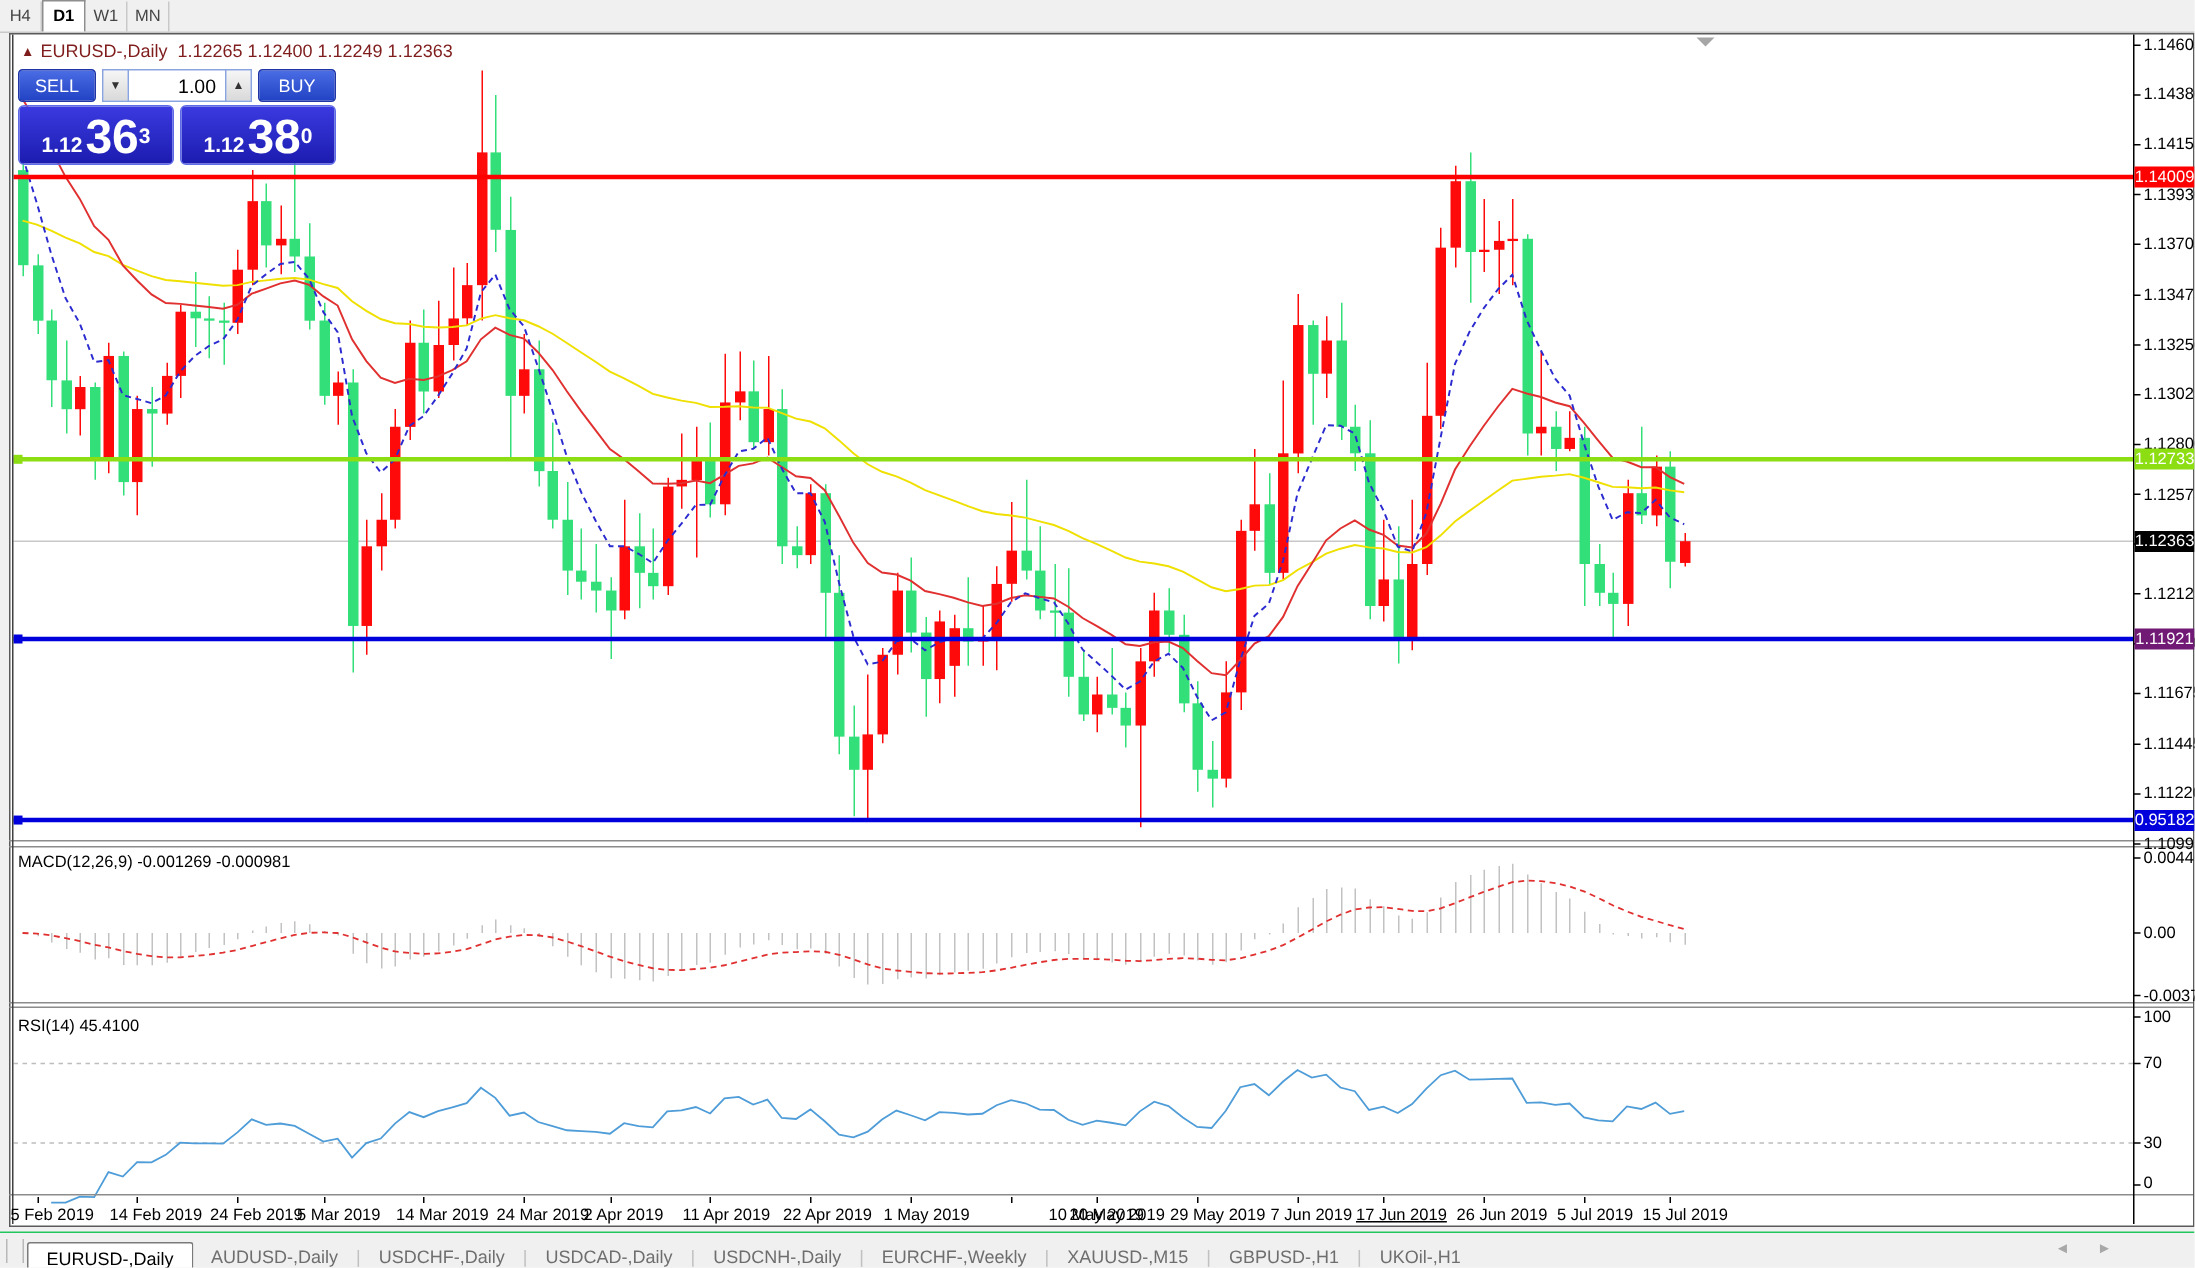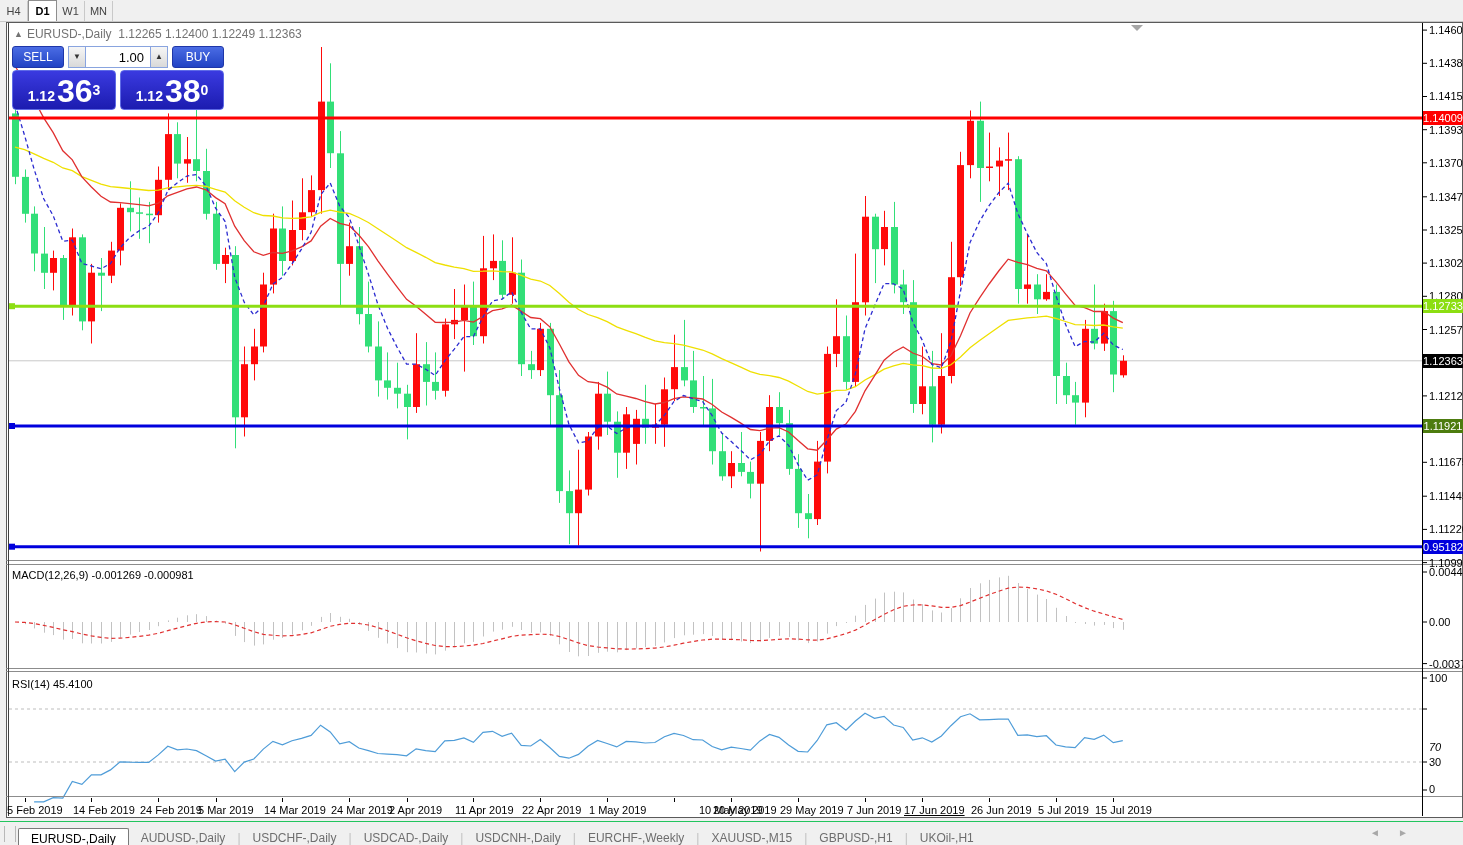--- a/index.html
+++ b/index.html
@@ -6,21 +6,21 @@
   body{width:1463px;height:845px;position:relative;background:#F0F0F0;
        font-family:"Liberation Sans",sans-serif;overflow:hidden;-webkit-font-smoothing:antialiased}
   #cv{position:absolute;left:0;top:0;z-index:1}
   .ov{position:absolute;z-index:2}
   
   #tfbar{left:0;top:0;width:1463px;height:21px;background:#F0F0F0;border-bottom:1px solid #C8C8C8}
   .tf-tab{display:inline-block;width:27px;height:20px;line-height:20px;text-align:center;
           font-size:11px;color:#444;border-right:1px solid #C9C9C9;cursor:default}
   .tf-tab.active{background:#FFF;border:1px solid #8E8E8E;border-bottom:none;color:#000;font-weight:bold;height:20px}
   
-  #hdr{left:14px;top:27px;font-size:12px;color:#737373;white-space:pre}
+  #hdr{left:14px;top:27px;font-size:12px;color:#7f1d1d;white-space:pre}
   #hdr .tri{font-size:9px;vertical-align:1px;margin-right:4px}
   
   #tp{left:12px;top:46px;width:212px;z-index:3}
   #tp .row1{display:flex;height:22px}
   .tbtn{width:52px;height:22px;line-height:21px;text-align:center;color:#FFF;font-size:12px;
         background:linear-gradient(#4A6CE4,#2243C4);border:1px solid #1E36A8;border-radius:3px;
         box-sizing:border-box;cursor:pointer}
   .spin{width:18px;height:22px;box-sizing:border-box;border:1px solid #89A4DF;background:linear-gradient(#F6F6F6,#D9D9D9);
         font-size:8px;color:#333;text-align:center;line-height:20px;cursor:pointer}
   .vol-input{width:64px;height:22px;box-sizing:border-box;border:1px solid #89A4DF;border-left:none;border-right:none;
@@ -637,29 +637,29 @@
     <div class="ptick" style="top: 390px;">1.12125</div>
     <div class="ptick" style="top: 423px;">1.11900</div>
     <div class="ptick" style="top: 456px;">1.11675</div>
     <div class="ptick" style="top: 490px;">1.11445</div>
     <div class="ptick" style="top: 523px;">1.11220</div>
     <div class="ptick" style="top: 557px;">1.10995</div>
     <div class="ptick" style="top: 566px;">0.004465</div>
     <div class="ptick" style="top: 616px;">0.00</div>
     <div class="ptick" style="top: 658px;">-0.003715</div>
     <div class="ptick" style="top: 672px; text-align: right;">100</div>
-    <div class="ptick" style="top: 741px; font-style: italic;">70</div>
+    <div class="ptick" style="top: 703px;">70</div>
     <div class="ptick" style="top: 756px;">30</div>
     <div class="ptick" style="top: 783px;">0</div>
   </div>
 <div id="badges">
     <div class="badge" style="top: 111px; background: rgb(255, 0, 0); color: rgb(255, 255, 255);">1.14009</div>
     <div class="badge" style="top: 299px; background: rgb(140, 222, 18); color: rgb(255, 255, 255);">1.12733</div>
     <div class="badge" style="top: 354px; background: rgb(0, 0, 0); color: rgb(255, 255, 255);">1.12363</div>
-    <div class="badge" style="top: 419px; background: #4d7c0f; color: rgb(255, 255, 255);">1.11921</div>
+    <div class="badge" style="top: 419px; background: #701a75; color: rgb(255, 255, 255);">1.11921</div>
     <div class="badge" style="top: 540px; background: rgb(0, 0, 221); color: rgb(255, 255, 255);">0.95182</div>
   </div>
 <div id="dlabels">
     <div class="dlabel" style="left: 7px;">5 Feb 2019</div>
     <div class="dlabel" style="left: 73px;">14 Feb 2019</div>
     <div class="dlabel" style="left: 140px;">24 Feb 2019</div>
     <div class="dlabel" style="left: 198px;">5 Mar 2019</div>
     <div class="dlabel" style="left: 264px;">14 Mar 2019</div>
     <div class="dlabel" style="left: 331px;">24 Mar 2019</div>
     <div class="dlabel" style="left: 389px;">2 Apr 2019</div>

